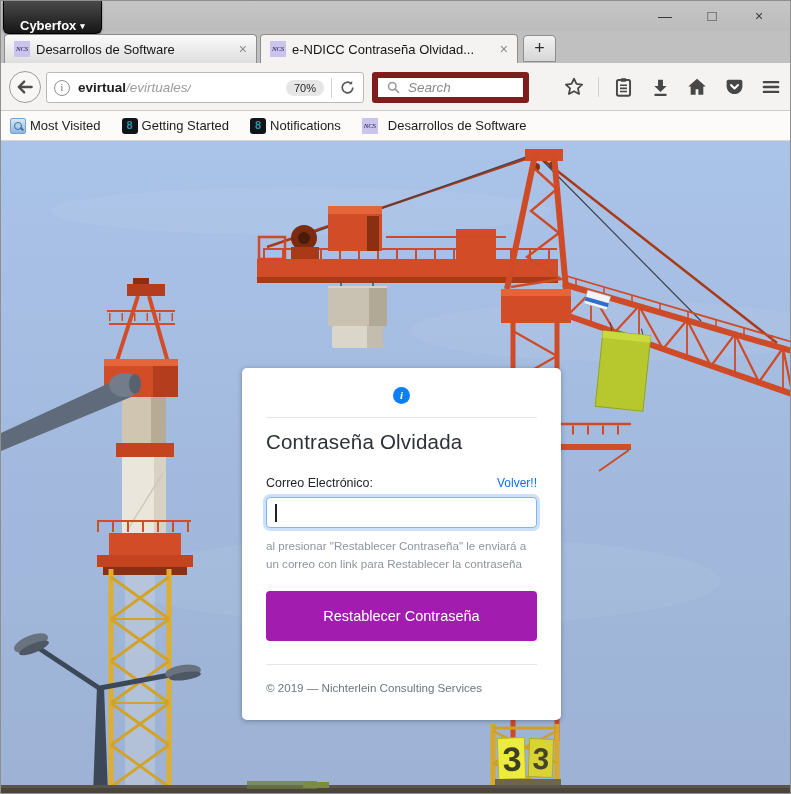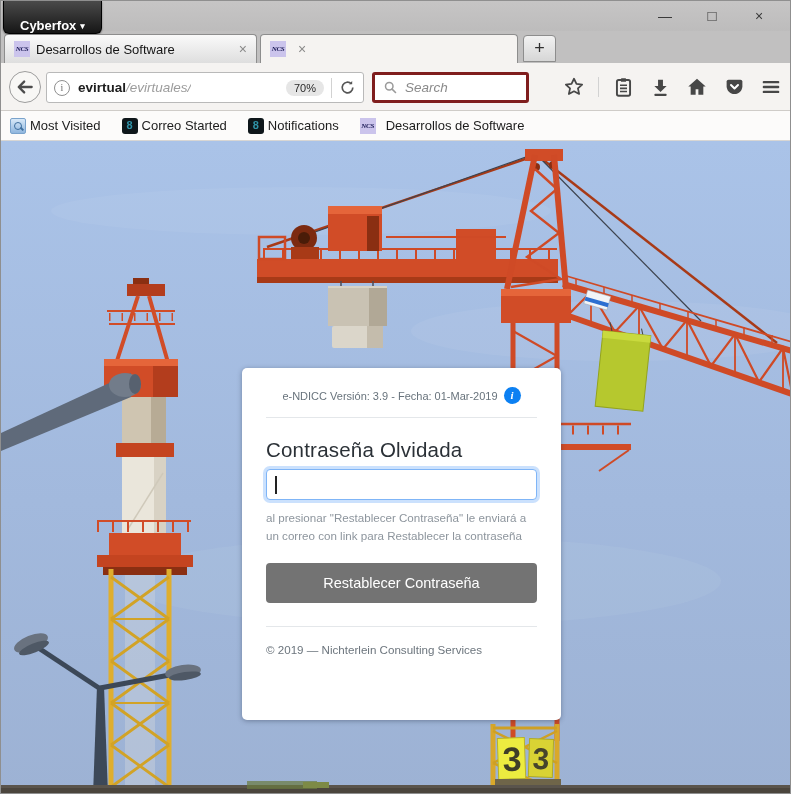--- a/index.html
+++ b/index.html
@@ -23,21 +23,21 @@
   
   .tabbar { position:absolute; top:30px; left:0; right:0; height:32px; }
   .tab { position:absolute; bottom:0; height:29px; display:flex; align-items:center;
          padding:0 9px; border:1px solid #8d8d8d; border-bottom:none;
          border-radius:4px 4px 0 0; font-size:13px; color:#151515; }
   .tab.inactive { left:3px; width:253px; background:linear-gradient(#fafafa,#dedede); }
   .tab.active   { left:259px; width:258px; background:#f5f3f1; z-index:2; }
   .tab-title { flex:1; white-space:nowrap; overflow:hidden; }
   .tab-close { color:#8a8a8a; font-size:14px; margin-left:6px; }
   .favicon { width:16px; height:16px; margin-right:6px; flex-shrink:0; background:#cbc4ec;
-             color:#141450; font-style:italic; font-weight:bold; font-size:7px; line-height:16px;
+             color:#141450; font-style:italic; font-weight:normal; font-size:7px; line-height:16px;
              text-align:center; letter-spacing:-.3px; font-family:"Liberation Serif",serif; }
   .newtab { position:absolute; left:522px; bottom:1px; width:33px; height:27px;
             background:linear-gradient(#f2f2f2,#d6d6d6); border:1px solid #8d8d8d;
             border-radius:4px 4px 0 0; text-align:center; line-height:25px; font-size:18px; color:#2f2f2f; }
 
   
   .navbar { position:absolute; top:62px; left:0; right:0; height:48px; background:#f5f3f1;
             border-bottom:1px solid #cfccc8; }
   .back-btn { position:absolute; left:8px; top:8px; width:32px; height:32px; border:1px solid #9d9d9d;
               border-radius:50%; background:#f8f7f5; display:flex; align-items:center; justify-content:center; }
@@ -45,21 +45,21 @@
              border:1px solid #b9b9b9; border-radius:3px; display:flex; align-items:center; padding:0 7px; }
   .info-circle { width:16px; height:16px; border:1px solid #8f8f8f; border-radius:50%;
                  color:#6e6e6e; font-size:10px; line-height:14px; text-align:center;
                  font-family:"Liberation Serif",serif; flex-shrink:0; }
   .url-text { margin-left:8px; font-size:13.5px; color:#1d1d1d; white-space:nowrap; overflow:hidden; }
   .url-text .path { color:#9c9c9c;font-style:italic; }
   .zoom-pill { margin-left:auto; background:#e6e6e6; border-radius:9px; padding:2px 8px;
                font-size:11px; font-weight:normal; color:#2a2a2a; }
   .vsep { width:1px; height:20px; background:#d2d2d2; margin:0 7px; }
   .search-box { position:absolute; left:371px; top:9px; width:157px; height:31px; background:#fff;
-                border:3px solid #7f1d1d; border-radius:3px; display:flex; align-items:center;
+                border:6px solid #7f1d1d; border-radius:3px; display:flex; align-items:center;
                 padding:0 8px; gap:7px; }
   .search-ph { font-style:italic; font-size:13.5px; color:#8a8a8a; }
   .nav-icons { position:absolute; right:7px; top:8px; height:32px; display:flex; align-items:center; gap:13px; }
   .nav-icons .vsep { margin:0 -1px; }
   .nicon { width:24px; height:24px; display:flex; align-items:center; justify-content:center; }
 
   
   .bookmarksbar { position:absolute; top:110px; left:0; right:0; height:30px; background:#fcfbfa;
                   display:flex; align-items:center; padding-left:9px; gap:21px; font-size:13px;
                   color:#1c1c1c; border-bottom:1px solid #d8d6d3; }
@@ -80,31 +80,31 @@
 
   
   .card { position:absolute; left:241px; top:227px; width:319px; height:352px; background:#fff;
           border-radius:5px; box-shadow:0 1px 5px rgba(30,40,60,.38); padding:16px 24px 0; overflow:hidden; }
   .card-version { display:flex; align-items:center; justify-content:center; gap:6px;
                   font-size:11px; color:#68737c; margin-top:3px; }
   .info-badge { width:17px; height:17px; border-radius:50%; background:#0c80f2; color:#fff;
                 font-size:11px; font-weight:bold; font-style:italic; text-align:center; line-height:17px;
                 font-family:"Liberation Serif",serif; flex-shrink:0; }
   .divider { border:none; border-top:1px solid #e4e7ea; margin-top:13px; }
-  .card h1 { font-size:20.5px; font-weight:400; color:#2b3137; margin-top:20px; letter-spacing:.2px; }
+  .card h1 { font-size:20.5px; font-weight:400; color:#2b3137; margin-top:12px; letter-spacing:.2px; }
   .label-row { display:flex; justify-content:space-between; align-items:baseline; margin-top:22px; }
   .email-label { font-size:12.5px; color:#212529; }
   .volver { font-size:12px; color:#0d6efd; text-decoration:none; }
   .email-input { margin-top:7px; height:31px; border:1px solid #7fb5f7; border-radius:4px;
                  box-shadow:0 0 0 3px rgba(18,118,245,.22); padding:6px 8px; background:#fff; cursor:text; }
   .caret-blink { display:inline-block; width:1.5px; height:18px; background:#222;
                  animation:blink 1.1s steps(1) infinite; }
   @keyframes blink { 50% { opacity:0; } }
   .helper { font-size:11.6px; color:#8d959d; line-height:1.55; margin-top:9px; }
-  .submit { display:block; width:100%; height:40px; margin-top:18px; background:#737373; color:#fff;
+  .submit { display:block; width:100%; height:50px; margin-top:18px; background:#a21caf; color:#fff;
             border:none; border-radius:4px; font-size:14.5px; font-family:inherit; cursor:pointer; }
   .card .divider.lower { margin-top:23px; }
   .footer-note { font-size:11.6px; color:#6c757d; margin-top:16px; }
 </style>
 </head>
 <body>
 
 <div class="window">
 
   <div class="titlebar">
@@ -119,20 +119,21 @@
   </div>
 
   <div class="tabbar">
     <div class="tab inactive">
       <span class="favicon">NCS</span>
       <span class="tab-title">Desarrollos de Software</span>
       <span class="tab-close">×</span>
     </div>
     <div class="tab active">
       <span class="favicon">NCS</span>
+      <span class="tab-title">e-NDICC Contraseña Olvidad...</span>
       <span class="tab-close">×</span>
     </div>
     <div class="newtab">+</div>
   </div>
 
   <div class="navbar">
     <div class="back-btn">
       <svg width="20" height="20" viewBox="0 0 24 24">
         <path d="M20 12H6 M11 5.5 4.5 12 11 18.5" fill="none" stroke="#4c4c4c" stroke-width="2.8" stroke-linecap="round" stroke-linejoin="round"></path>
       </svg>
@@ -195,21 +196,21 @@
     </div>
   </div>
 
   <div class="bookmarksbar">
     <div class="bm-item">
       <span class="bm-ico ico-mv"></span>
       <span>Most Visited</span>
     </div>
     <div class="bm-item">
       <span class="bm-ico ico-cf">8</span>
-      <span>Correo Started</span>
+      <span>Getting Started</span>
     </div>
     <div class="bm-item">
       <span class="bm-ico ico-cf">8</span>
       <span>Notifications</span>
     </div>
     <div class="bm-item">
       <span class="favicon bm-ico">NCS</span>
       <span>Desarrollos de Software</span>
     </div>
   </div>
@@ -352,25 +353,28 @@
       <g>
         <rect x="0" y="644" width="791" height="10" fill="#4b453d"></rect>
         <rect x="0" y="644" width="791" height="3" fill="#5a544c"></rect>
         <rect x="246" y="640" width="70" height="8" fill="#6a7a3f" opacity=".7"></rect>
         <rect x="302" y="641" width="26" height="6" fill="#7d8a46"></rect>
       </g>
     </svg>
 
     <div class="card">
       <div class="card-version">
-        <span>e-NDICC Versión: 3.9 - Fecha: 01-Mar-2019</span>
         <span class="info-badge">i</span>
       </div>
       <hr class="divider">
       <h1>Contraseña Olvidada</h1>
+      <div class="label-row">
+        <span class="email-label">Correo Electrónico:</span>
+        <a class="volver" href="#">Volver!!</a>
+      </div>
       <div class="email-input"><span class="caret-blink"></span></div>
       <p class="helper">al presionar "Restablecer Contraseña" le enviará a un correo con link para Restablecer la contraseña</p>
       <button class="submit">Restablecer Contraseña</button>
       <hr class="divider lower">
       <div class="footer-note">© 2019 — Nichterlein Consulting Services</div>
     </div>
   </div>
 
 </div>
 

